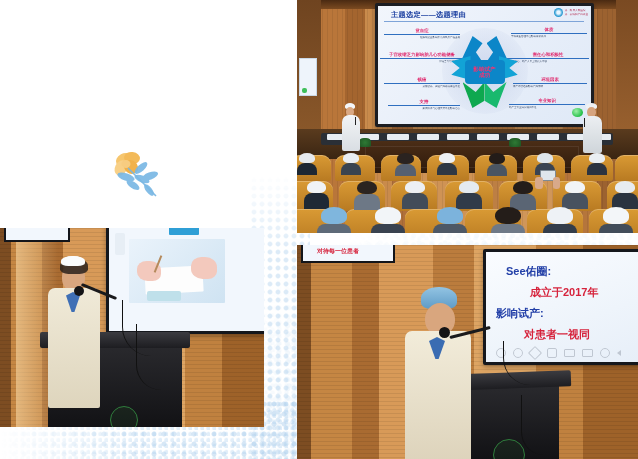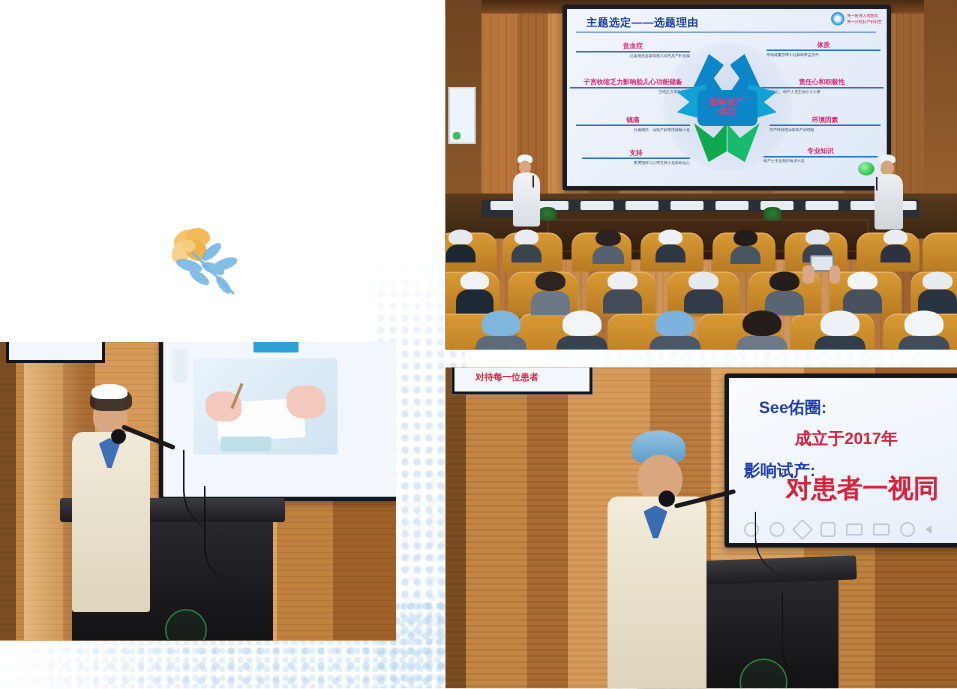--- a/index.html
+++ b/index.html
@@ -44,21 +44,21 @@
       radial-gradient(circle at 50% 50%, rgba(178,210,238,.45) 0 1.8px, transparent 3px);
     background-size:8px 8px;
     -webkit-mask-image:linear-gradient(to bottom, transparent 0%, transparent 38%, #000 55%, #000 100%);
     mask-image:linear-gradient(to bottom, transparent 0%, transparent 38%, #000 55%, #000 100%);
   }
 
   
   .photo{position:absolute;overflow:hidden;}
 
   
-  #photo-auditorium{left:297px;top:0px;width:341px;height:233px;background:#a16207;}
+  #photo-auditorium{left:297px;top:0px;width:341px;height:233px;background:#fef9c3;}
   .aud-wall{
     position:absolute;inset:0;
     background:
       linear-gradient(to right,
         #8a5526 0 6%, #b9763a 6% 14%, #a4652f 14% 20%,
         #c98b4c 20% 28%, #b0703a 28% 34%, #cf9355 34% 52%,
         #bd7f44 52% 64%, #d09659 64% 78%, #b5753c 78% 88%,
         #9c6230 88% 100%);
   }
   .aud-wall:after{
@@ -500,21 +500,21 @@
 
     <div class="minislide" style="left:4px;top:-14px;width:90px;height:28px;">
       <div class="mtxt" style="left:14px;top:14px;font-size:6px;">对待每一位患者</div>
     </div>
 
     <div class="scr" style="left:186px;top:4px;width:170px;height:110px;">
       <div class="slide2">
         <div class="s2line s2-blue" style="left:20px;top:12px;font-size:11px;">See佑圈:</div>
         <div class="s2line s2-red" style="left:44px;top:33px;font-size:11px;">成立于2017年</div>
         <div class="s2line s2-blue" style="left:10px;top:54px;font-size:11px;">影响试产:</div>
-        <div class="s2line s2-red" style="left:38px;top:62px;font-size:17px;">对患者一视同</div>
+        <div class="s2line s2-red" style="left:38px;top:75px;font-size:11px;">对患者一视同</div>
 
         <div class="s2-toolbar" style="left:10px;bottom:4px;">
           <div class="ti"></div>
           <div class="ti"></div>
           <div class="ti" style="border-radius:1px;transform:rotate(45deg);"></div>
           <div class="tsq"></div>
           <div class="tbar"></div>
           <div class="tbar"></div>
           <div class="ti"></div>
           <div class="tchev"></div>

